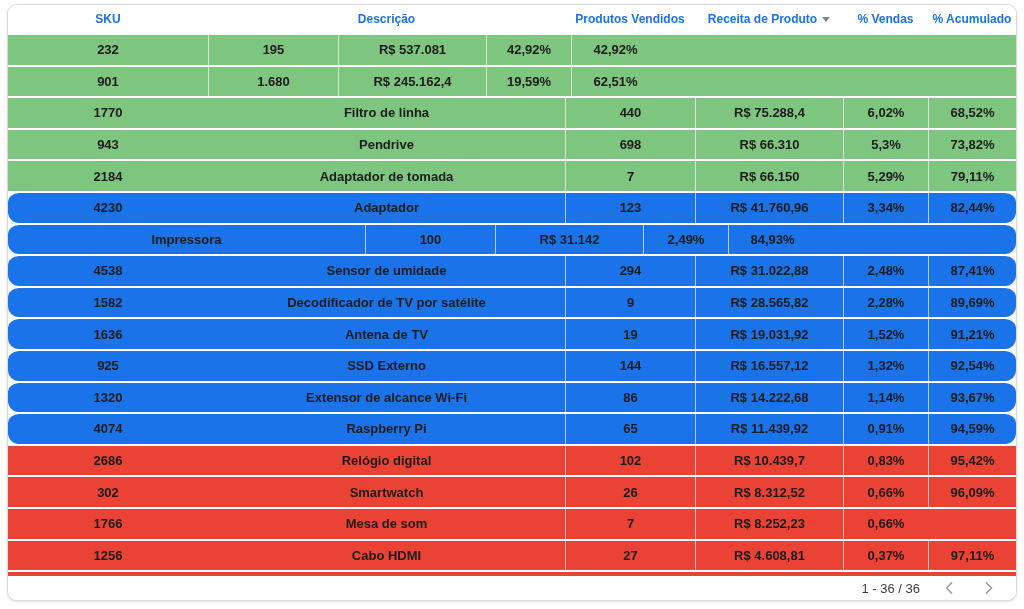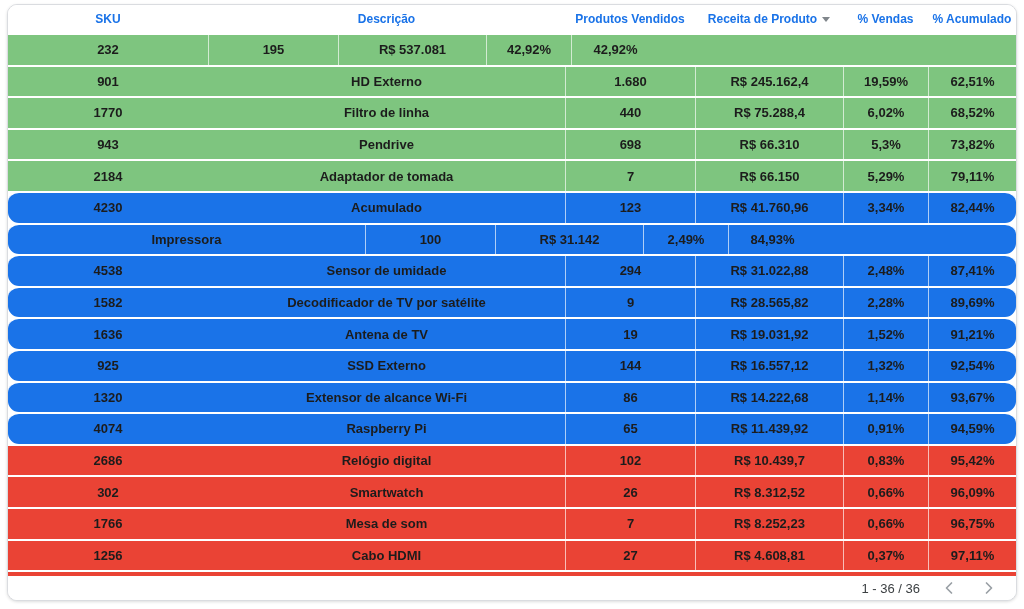--- a/index.html
+++ b/index.html
@@ -110,21 +110,20 @@
   <div class="row green">
     <div class="cell c1">232</div>
     <div class="cell c3">195</div>
     <div class="cell c4">R$ 537.081</div>
     <div class="cell c5">42,92%</div>
     <div class="cell c6">42,92%</div>
   </div>
 
   <div class="row green">
     <div class="cell c1">901</div>
-    <div class="cell c2">HD Externo</div>
     <div class="cell c3">1.680</div>
     <div class="cell c4">R$ 245.162,4</div>
     <div class="cell c5">19,59%</div>
     <div class="cell c6">62,51%</div>
   </div>
 
   <div class="row green">
     <div class="cell c1">1770</div>
     <div class="cell c2">Filtro de linha</div>
     <div class="cell c3">440</div>
@@ -146,21 +145,21 @@
     <div class="cell c1">2184</div>
     <div class="cell c2">Adaptador de tomada</div>
     <div class="cell c3">7</div>
     <div class="cell c4">R$ 66.150</div>
     <div class="cell c5">5,29%</div>
     <div class="cell c6">79,11%</div>
   </div>
 
   <div class="row blue">
     <div class="cell c1">4230</div>
-    <div class="cell c2">Acumulado</div>
+    <div class="cell c2">Adaptador</div>
     <div class="cell c3">123</div>
     <div class="cell c4">R$ 41.760,96</div>
     <div class="cell c5">3,34%</div>
     <div class="cell c6">82,44%</div>
   </div>
 
   <div class="row blue">
     <div class="cell c2">Impressora</div>
     <div class="cell c3">100</div>
     <div class="cell c4">R$ 31.142</div>
@@ -239,21 +238,20 @@
     <div class="cell c5">0,66%</div>
     <div class="cell c6">96,09%</div>
   </div>
 
   <div class="row red">
     <div class="cell c1">1766</div>
     <div class="cell c2">Mesa de som</div>
     <div class="cell c3">7</div>
     <div class="cell c4">R$ 8.252,23</div>
     <div class="cell c5">0,66%</div>
-    <div class="cell c6">96,75%</div>
   </div>
 
   <div class="row red">
     <div class="cell c1">1256</div>
     <div class="cell c2">Cabo HDMI</div>
     <div class="cell c3">27</div>
     <div class="cell c4">R$ 4.608,81</div>
     <div class="cell c5">0,37%</div>
     <div class="cell c6">97,11%</div>
   </div>

